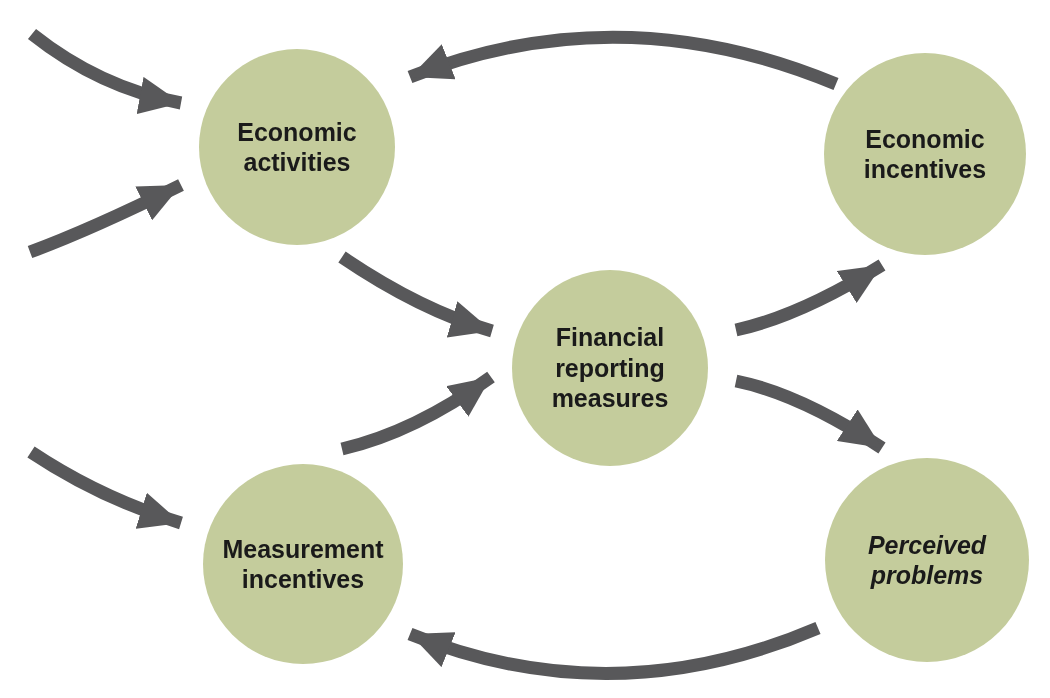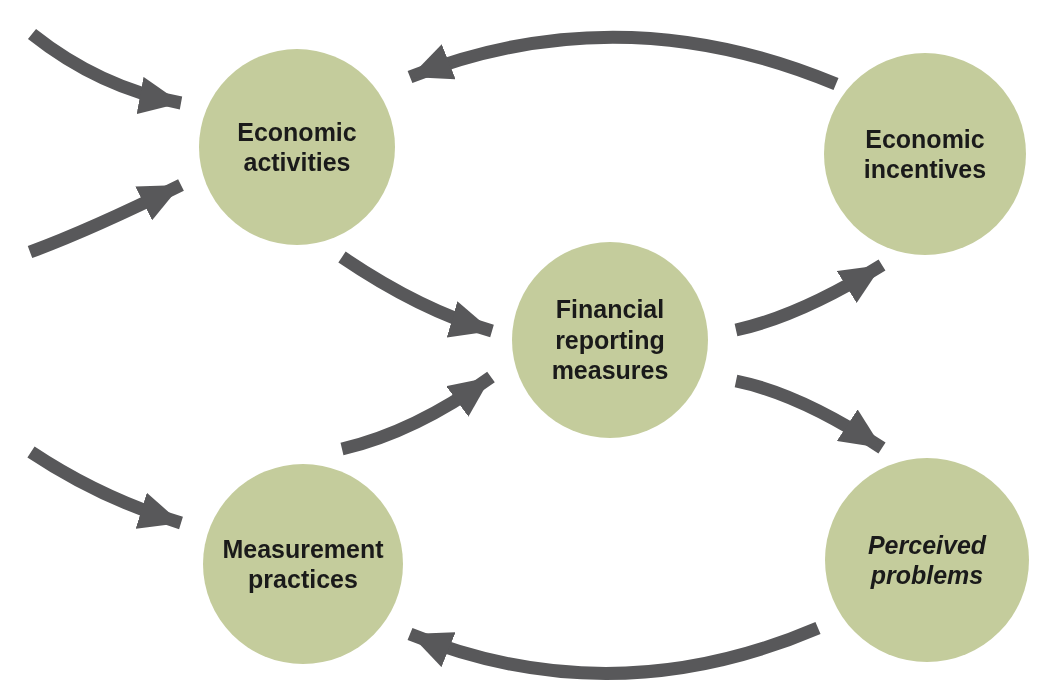--- a/index.html
+++ b/index.html
@@ -42,21 +42,21 @@
   }
   .node-label {
     color: var(--node-text, #1a1a1a);
     font-weight: 700;
     font-size: 25px;
     line-height: 1.22;
     white-space: pre-line;
   }
   .node-economic-activities      { left: 199px; top: 49px;  width: 196px; height: 196px; }
   .node-economic-incentives      { left: 824px; top: 53px;  width: 202px; height: 202px; }
-  .node-financial-reporting      { left: 512px; top: 242px; width: 196px; height: 196px; }
+  .node-financial-reporting      { left: 512px; top: 270px; width: 196px; height: 196px; }
   .node-measurement-practices    { left: 203px; top: 464px; width: 200px; height: 200px; }
   .node-perceived-problems       { left: 825px; top: 458px; width: 204px; height: 204px; font-style: italic; }
 </style>
 </head>
 <body>
 
 <div class="stage">
 
   <svg class="arrow-layer" viewBox="0 0 1050 698" xmlns="http://www.w3.org/2000/svg">
     <defs>
@@ -95,21 +95,21 @@
   </div>
 
   <div class="node node-financial-reporting">
     <span class="node-label">Financial
 reporting
 measures</span>
   </div>
 
   <div class="node node-measurement-practices">
     <span class="node-label">Measurement
-practices</span>
+incentives</span>
   </div>
 
   <div class="node node-perceived-problems">
     <span class="node-label">Perceived
 problems</span>
   </div>
 
 </div>
 
 </body></html>

